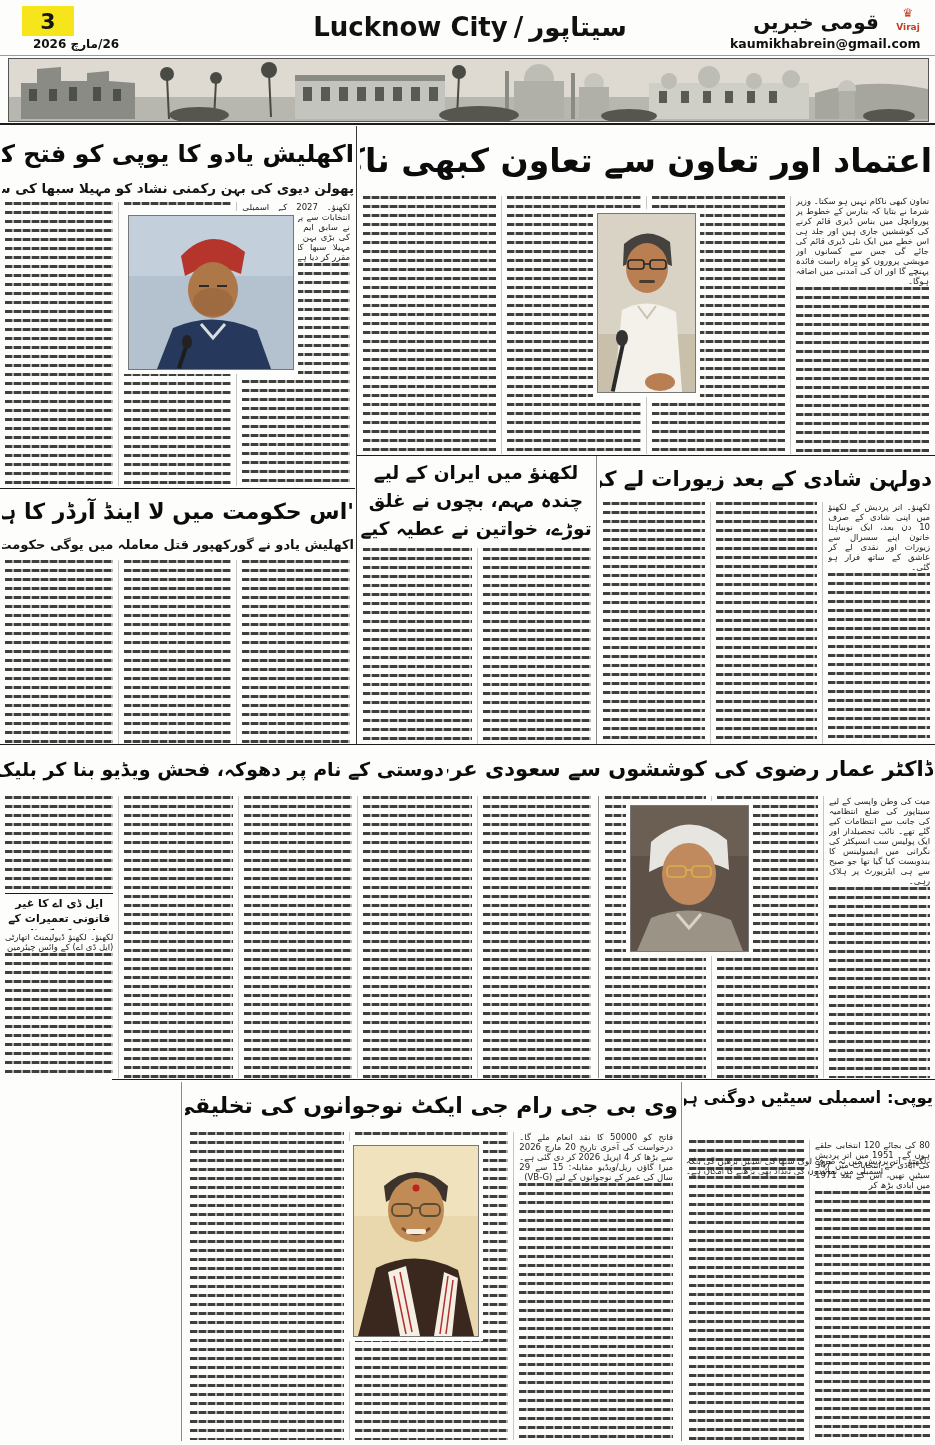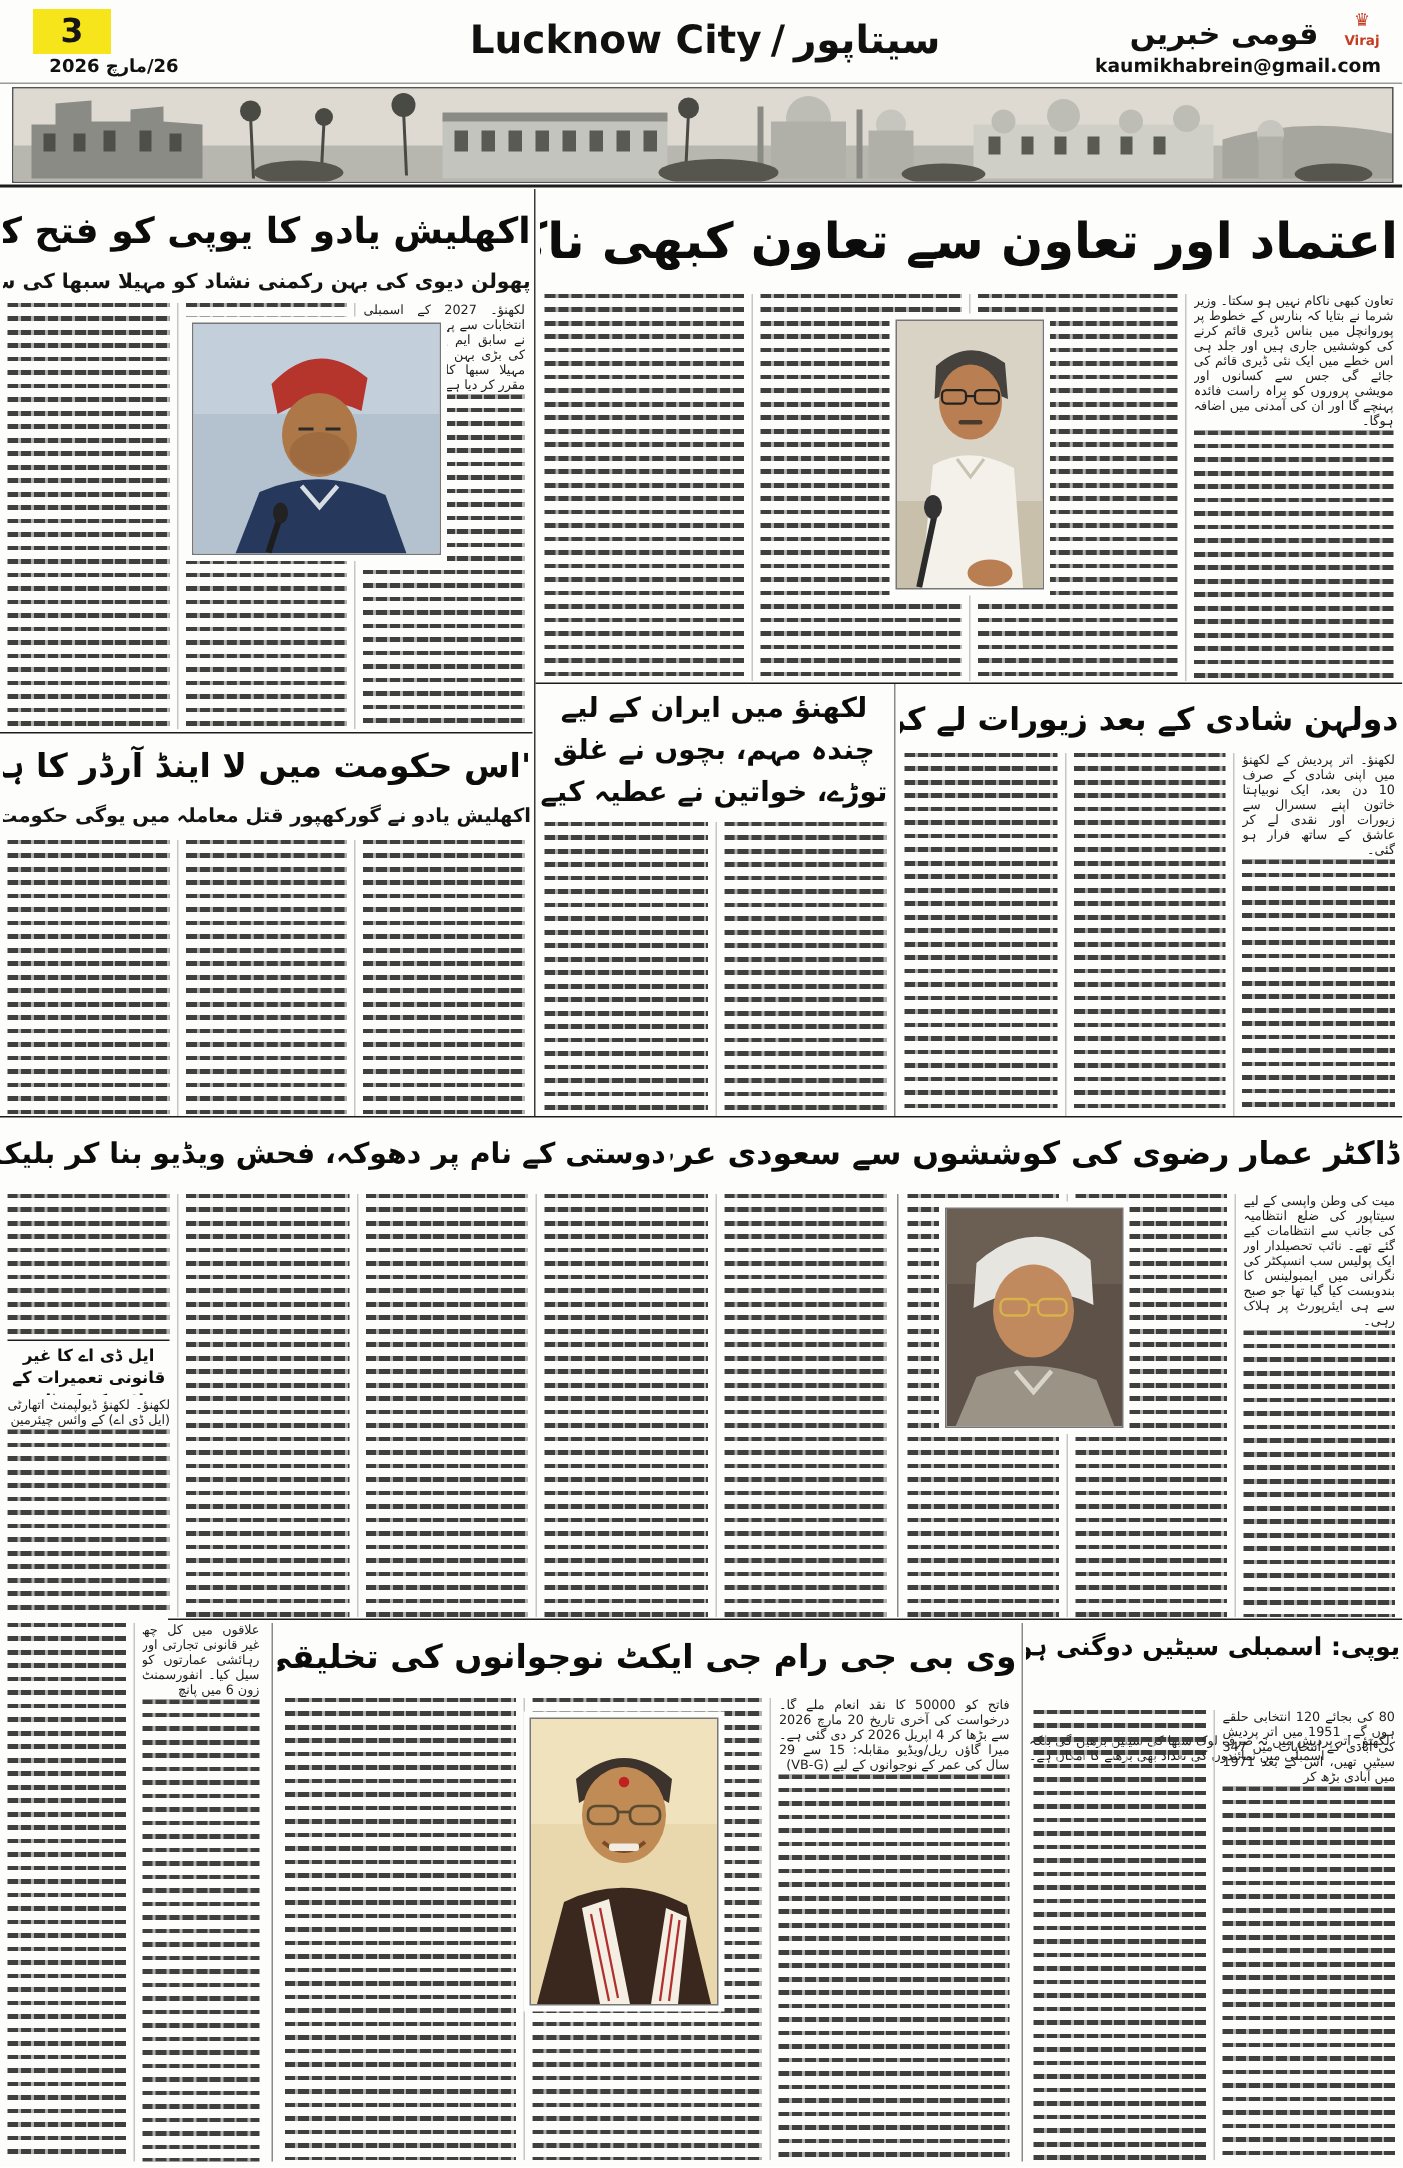--- a/index.html
+++ b/index.html
@@ -294,31 +294,20 @@
         <div style="border-top:1px solid #1c1c1c;margin:3px 0 0;"></div>
         <div class="ldahead">ایل ڈی اے کا غیر قانونی تعمیرات کے خلاف کریک ڈاؤن</div>
         <div class="lead" style="max-height:40px;">لکھنؤ۔ لکھنؤ ڈیولپمنٹ اتھارٹی (ایل ڈی اے) کے وائس چیئرمین</div>
         <div class="sim"></div>
       </div>
     </div>
   </div>
 
   <div class="hrule" style="left:112px;top:1079px;width:823px;"></div>
 
-  <div class="abs" style="left:0;top:1082px;width:178px;height:359px;">
-    <div class="cols" style="height:100%;">
-      <div class="col">
-        <div class="lead" style="max-height:52px;">علاقوں میں کل چھ غیر قانونی تجارتی اور رہائشی عمارتوں کو سیل کیا۔ انفورسمنٹ زون 6 میں پانچ</div>
-        <div class="sim"></div>
-      </div>
-      <div class="col">
-          <div class="sim"></div>
-        </div>
-    </div>
-  </div>
   <div class="vrule soft" style="left:181px;top:1082px;height:359px;"></div>
 
   <div class="abs head" style="left:185px;top:1084px;width:493px;height:44px;line-height:44px;font-size:22px;">وی بی جی رام جی ایکٹ نوجوانوں کی تخلیقی صلاحیتوں کو ایک نیا فروغ دے گا: موریہ</div>
   <div class="abs" style="left:185px;top:1132px;width:493px;height:308px;">
     <div class="cols" style="height:100%;">
       <div class="col">
         <div class="lead tall">فاتح کو 50000 کا نقد انعام ملے گا۔ درخواست کی آخری تاریخ 20 مارچ 2026 سے بڑھا کر 4 اپریل 2026 کر دی گئی ہے۔ میرا گاؤں ریل/ویڈیو مقابلہ: 15 سے 29 سال کی عمر کے نوجوانوں کے لیے (VB-G)</div>
         <div class="sim"></div>
       </div>
       <div class="col">

